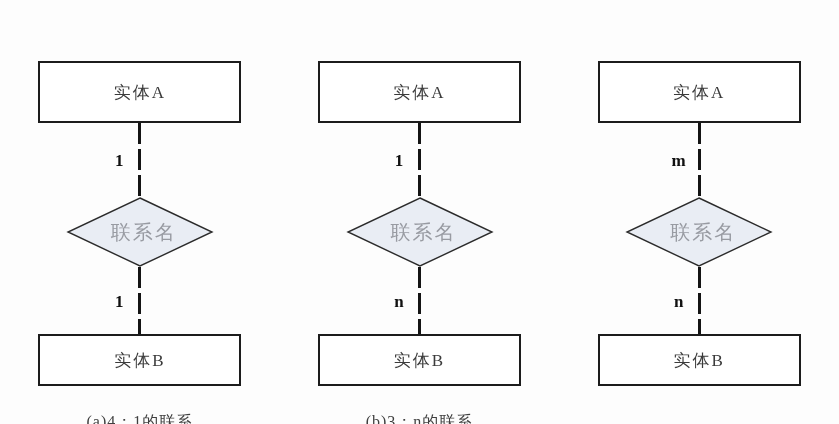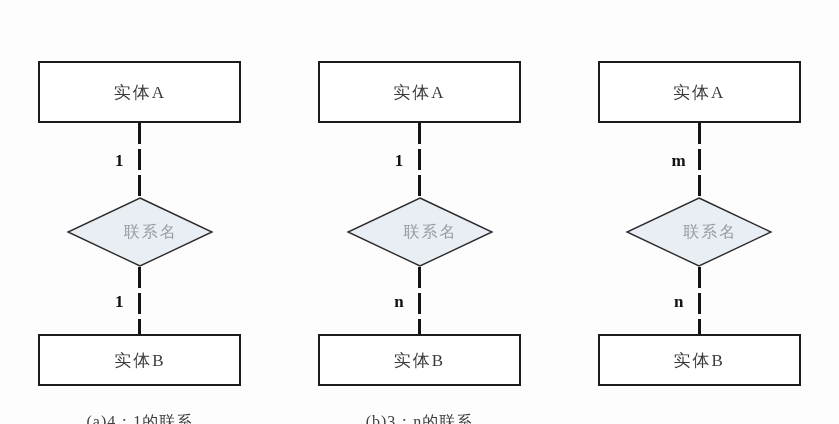--- a/index.html
+++ b/index.html
@@ -71,28 +71,28 @@
     width: 148px;
     height: 70px;
   }
   .diamond-wrap svg {
     display: block;
     width: 148px;
     height: 70px;
   }
   .diamond-label {
     position: absolute;
-    left: 11px;
+    left: 4px;
     top: 0;
     width: 100%;
     height: 100%;
     display: flex;
     align-items: center;
     justify-content: center;
-    font-size: 16px;
+    font-size: 20px;
     color: #989ba2;
     letter-spacing: 2px;
     pointer-events: none;
   }
   .caption {
     margin-top: 26px;
     font-size: 16px;
     color: #3f3f3f;
     letter-spacing: 1px;
     white-space: nowrap;

